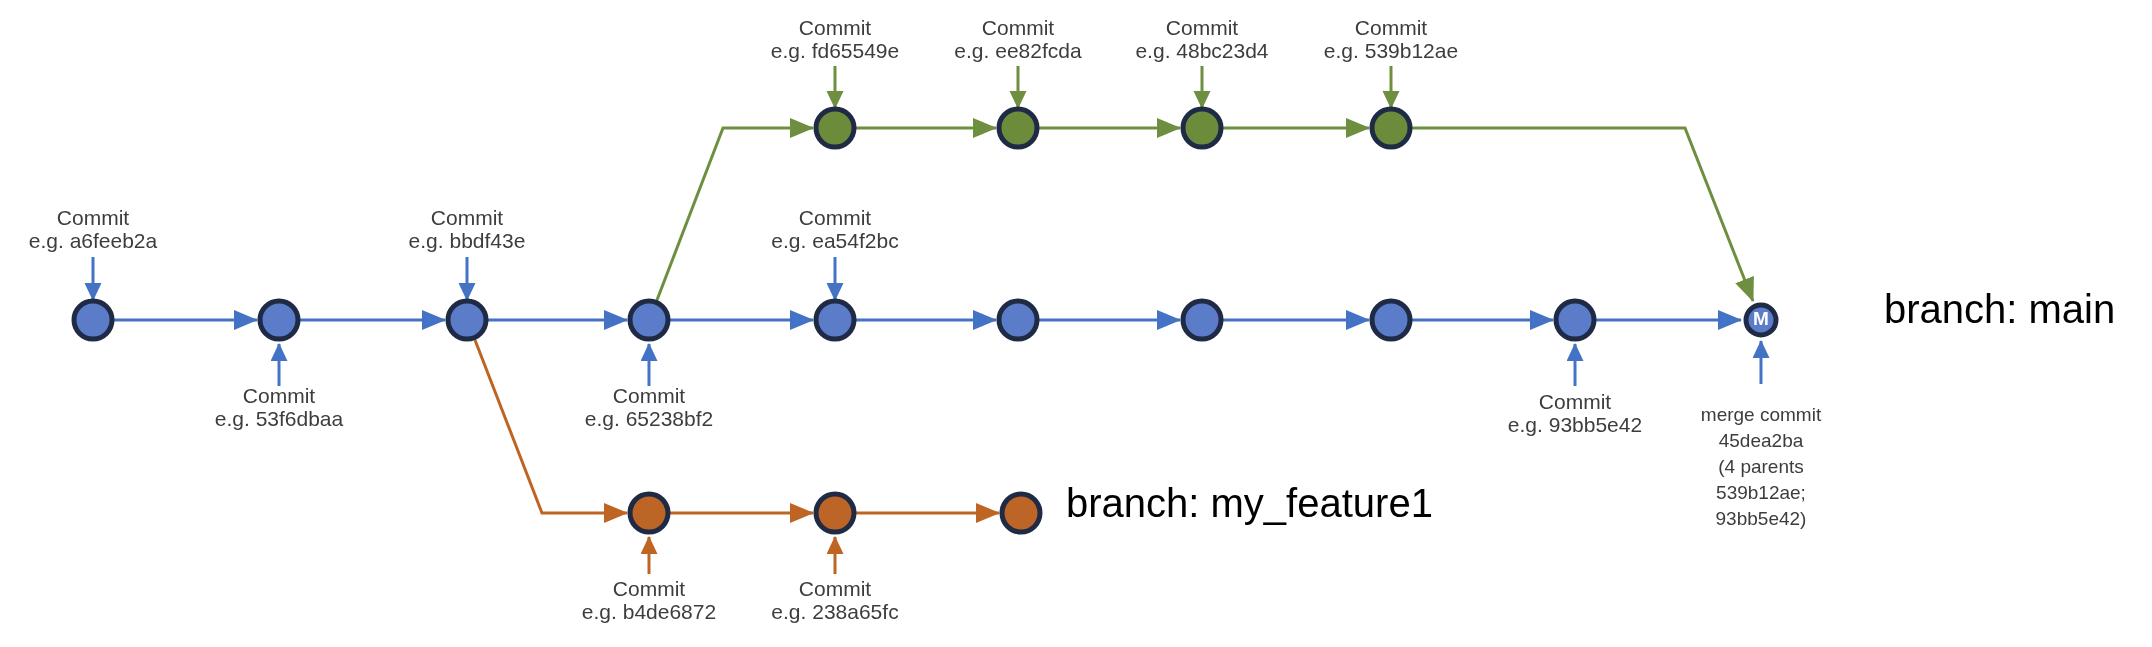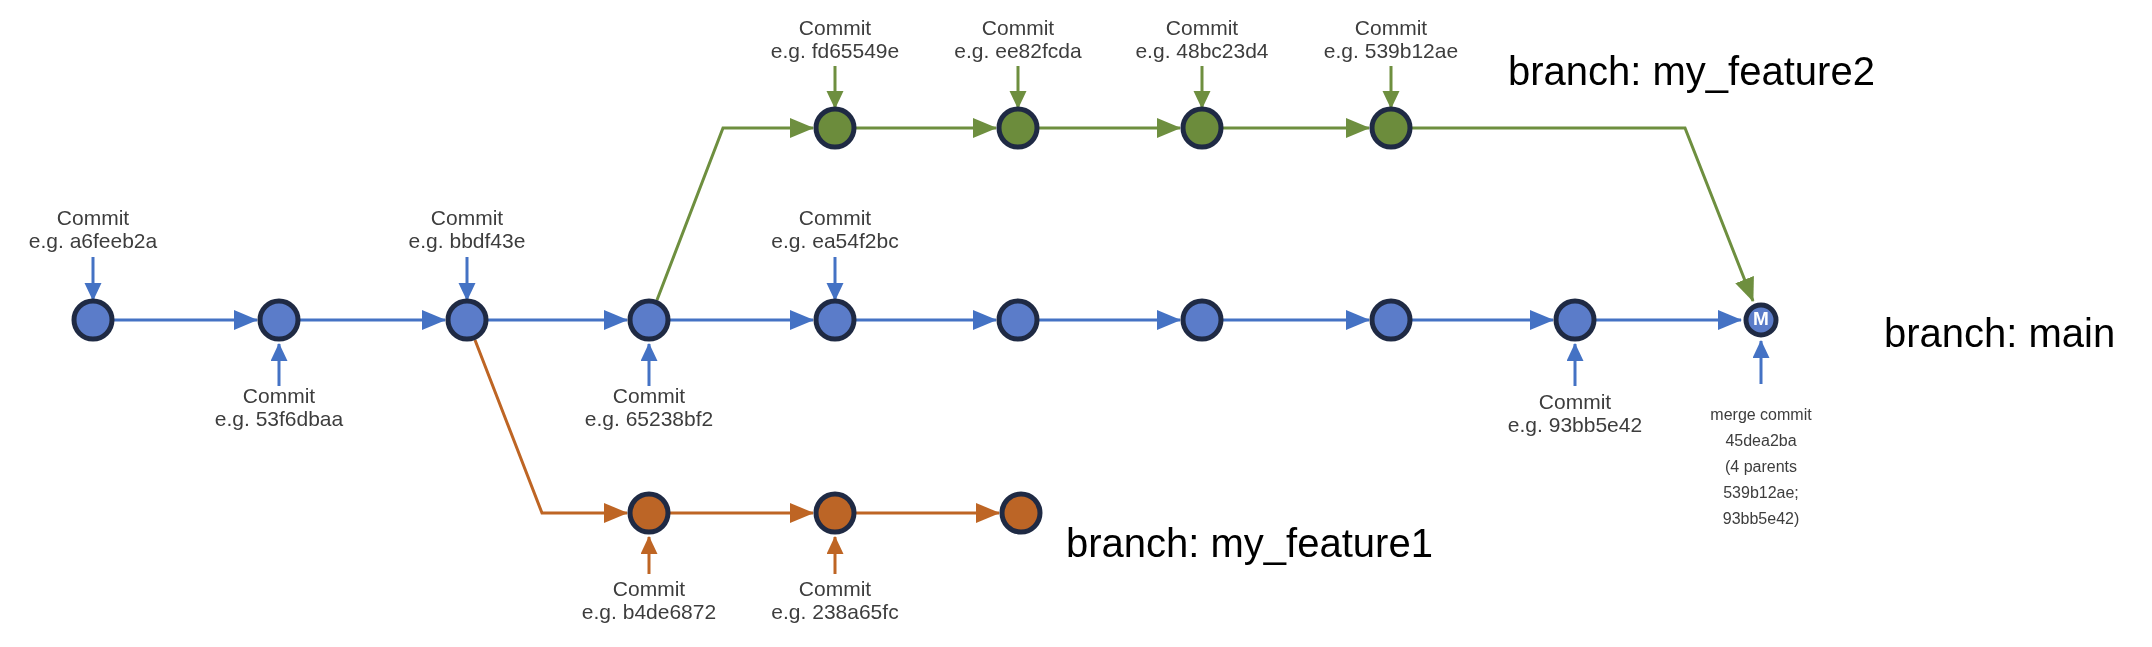--- a/index.html
+++ b/index.html
@@ -23,21 +23,21 @@
     transform:translateX(-50%);
     text-align:center;
     font-size:21px;line-height:23px;
     color:#3D3D3D;
     white-space:nowrap;
   }
   .mlabel{
     position:absolute;
     transform:translateX(-50%);
     text-align:center;
-    font-size:16px;line-height:26px;
+    font-size:19px;line-height:26px;
     color:#3D3D3D;
     white-space:nowrap;
   }
   .branch-label{
     position:absolute;
     font-size:40px;line-height:46px;
     color:#000000;
     white-space:nowrap;
   }
   .m-glyph{
@@ -194,17 +194,16 @@
   </div>
 
   <div class="mlabel" style="left:1761px;top:402px">
     <div>merge commit</div>
     <div>45dea2ba</div>
     <div>(4 parents</div>
     <div>539b12ae;</div>
     <div>93bb5e42)</div>
   </div>
 
-  <div class="branch-label" style="left:1508px;top:48px">branch: my_feature2</div>
-  <div class="branch-label" style="left:1884px;top:310px">branch: main</div>
-  <div class="branch-label" style="left:1066px;top:520px">branch: my_feature1</div>
+  <div class="branch-label" style="left:1884px;top:286px">branch: main</div>
+  <div class="branch-label" style="left:1066px;top:480px">branch: my_feature1</div>
 
 </div>
 
 </body></html>

